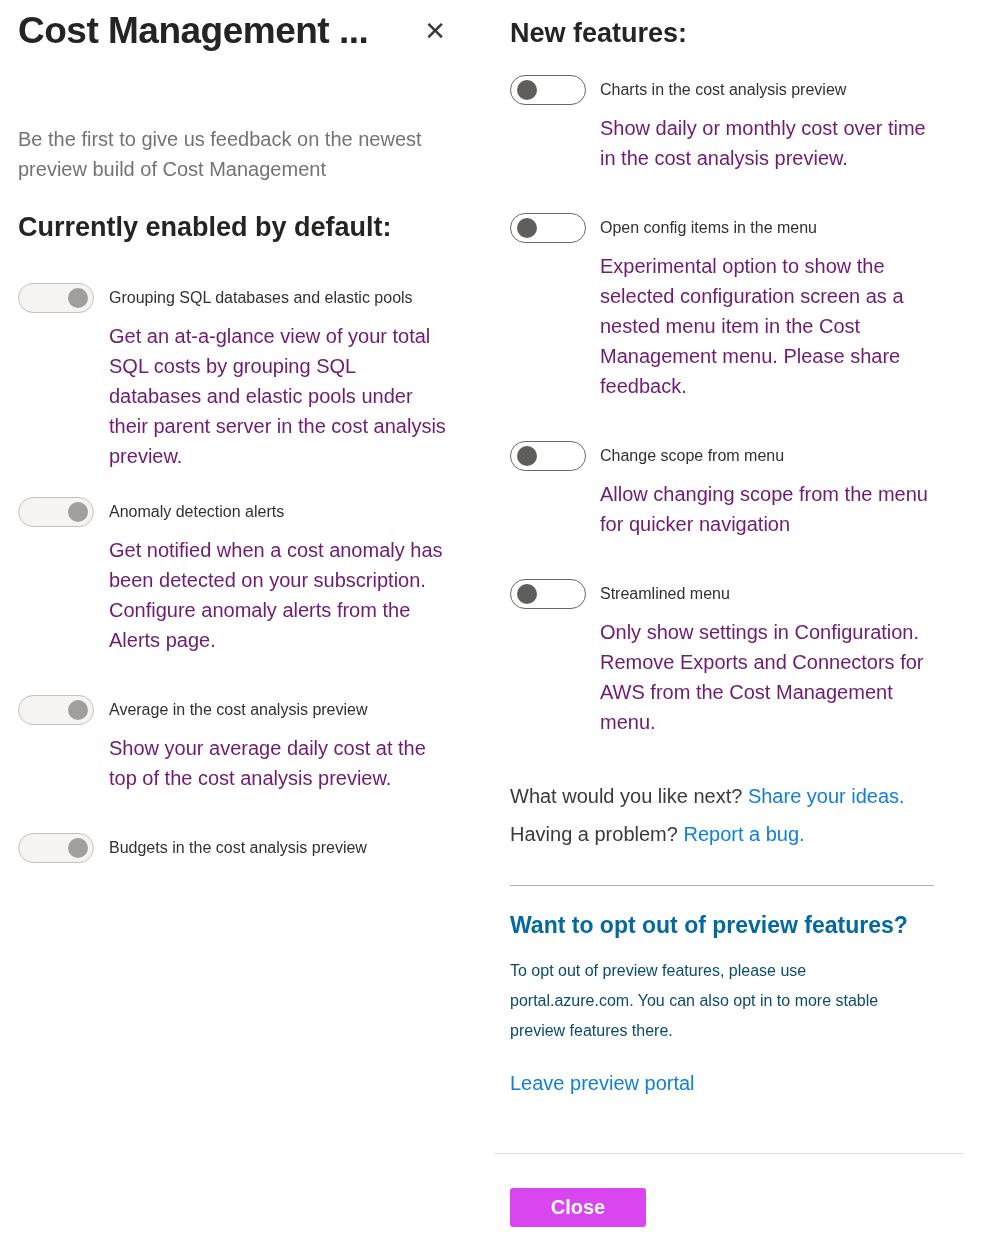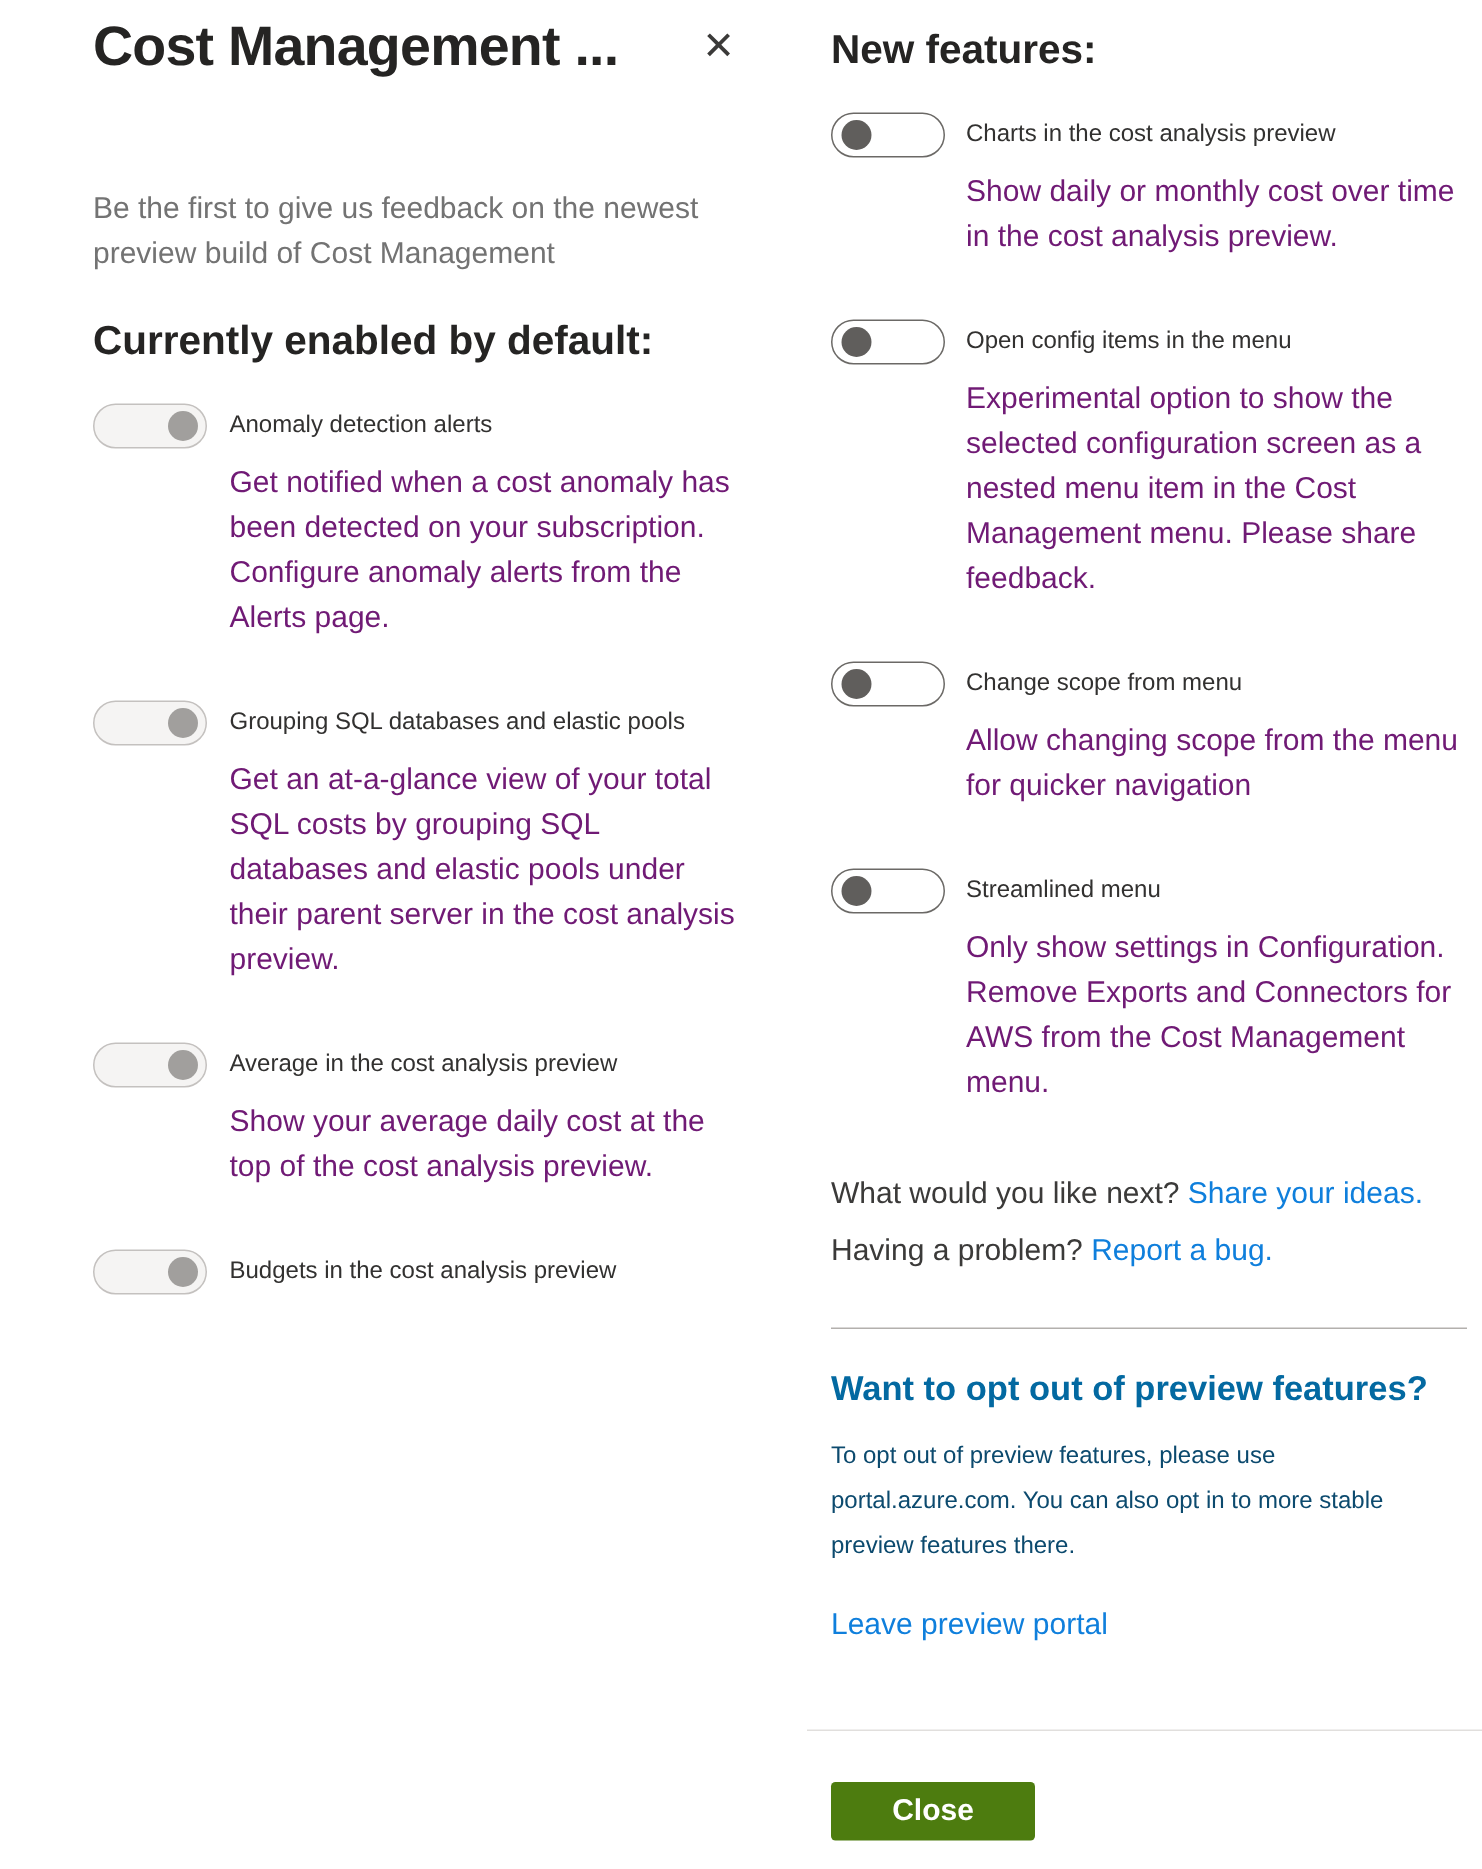--- a/index.html
+++ b/index.html
@@ -3,21 +3,21 @@
 <meta charset="utf-8">
 <style>
   * { margin: 0; padding: 0; box-sizing: border-box; }
   html, body { background: #ffffff; }
   body {
     width: 988px; height: 1246px;
     font-family: "Liberation Sans", "DejaVu Sans", sans-serif;
     color: #323130;
     overflow: hidden;
   }
-  .container { display: flex; width: 860px; padding-left: 44px; }
+  .container { display: flex; width: 860px; }
   .col-left { width: 494px; padding: 0 44px 0 18px; }
   .col-right { width: 494px; padding: 0 40px 0 16px; }
 
   .header-row { display: flex; justify-content: space-between; align-items: flex-start; margin-top: 10px; }
   .dialog-title {
     font-size: 37px; font-weight: 700; color: #252423; letter-spacing: -0.5px;
     white-space: nowrap;
   }
   .close-x {
     font-size: 26px; color: #3b3a39; line-height: 1; margin-top: 8px; margin-right: 4px;
@@ -59,57 +59,57 @@
 
   .divider-1 { margin-top: 36px; width: 424px; border: none; border-top: 1px solid #b3b0ad; height: 0; }
   .divider-2 { margin-top: 58px; margin-left: -16px; width: 470px; border: none; border-top: 1px solid #e1dfdd; height: 0; }
 
   .optout-heading { margin-top: 26px; font-size: 23px; font-weight: 700; color: #0369a1; }
   .optout-body { margin-top: 17px; font-size: 16px; line-height: 30px; color: #0c4a6e; width: 420px; }
   .optout-link { display: inline-block; margin-top: 26px; font-size: 20px; color: #0f7fdc; cursor: pointer; }
 
   .close-button {
     margin-top: 34px; width: 136px; height: 39px;
-    background: #4d7c0f; color: #ffffff; border: none; border-radius: 3px;
+    background: #d946ef; color: #ffffff; border: none; border-radius: 3px;
     font-size: 20px; font-weight: 700; cursor: pointer;
     font-family: "Liberation Sans", sans-serif;
   }
 </style>
 </head>
 <body>
 
 <div class="container">
 
   <div class="col-left">
     <div class="header-row">
       <div class="dialog-title">Cost Management ...</div>
       <button class="close-x">✕</button>
     </div>
 
     <p class="intro">Be the first to give us feedback on the newest preview build of Cost Management</p>
 
     <div class="section-heading">Currently enabled by default:</div>
 
+    <div class="feature-row">
+      <div class="toggle on">
+          <div class="knob"></div>
+        </div>
+      <div class="feature-text">
+        <div class="feature-label">Grouping SQL databases and elastic pools</div>
+        <div class="feature-desc">Get an at-a-glance view of your total SQL costs by grouping SQL databases and elastic pools under their parent server in the cost analysis preview.</div>
+      </div>
+    </div>
+
     <div class="feature-row first">
       <div class="toggle on">
           <div class="knob"></div>
         </div>
       <div class="feature-text">
         <div class="feature-label">Anomaly detection alerts</div>
         <div class="feature-desc">Get notified when a cost anomaly has been detected on your subscription. Configure anomaly alerts from the Alerts page.</div>
-      </div>
-    </div>
-
-    <div class="feature-row">
-      <div class="toggle on">
-          <div class="knob"></div>
-        </div>
-      <div class="feature-text">
-        <div class="feature-label">Grouping SQL databases and elastic pools</div>
-        <div class="feature-desc">Get an at-a-glance view of your total SQL costs by grouping SQL databases and elastic pools under their parent server in the cost analysis preview.</div>
       </div>
     </div>
 
     <div class="feature-row">
       <div class="toggle on">
           <div class="knob"></div>
         </div>
       <div class="feature-text">
         <div class="feature-label">Average in the cost analysis preview</div>
         <div class="feature-desc">Show your average daily cost at the top of the cost analysis preview.</div>

